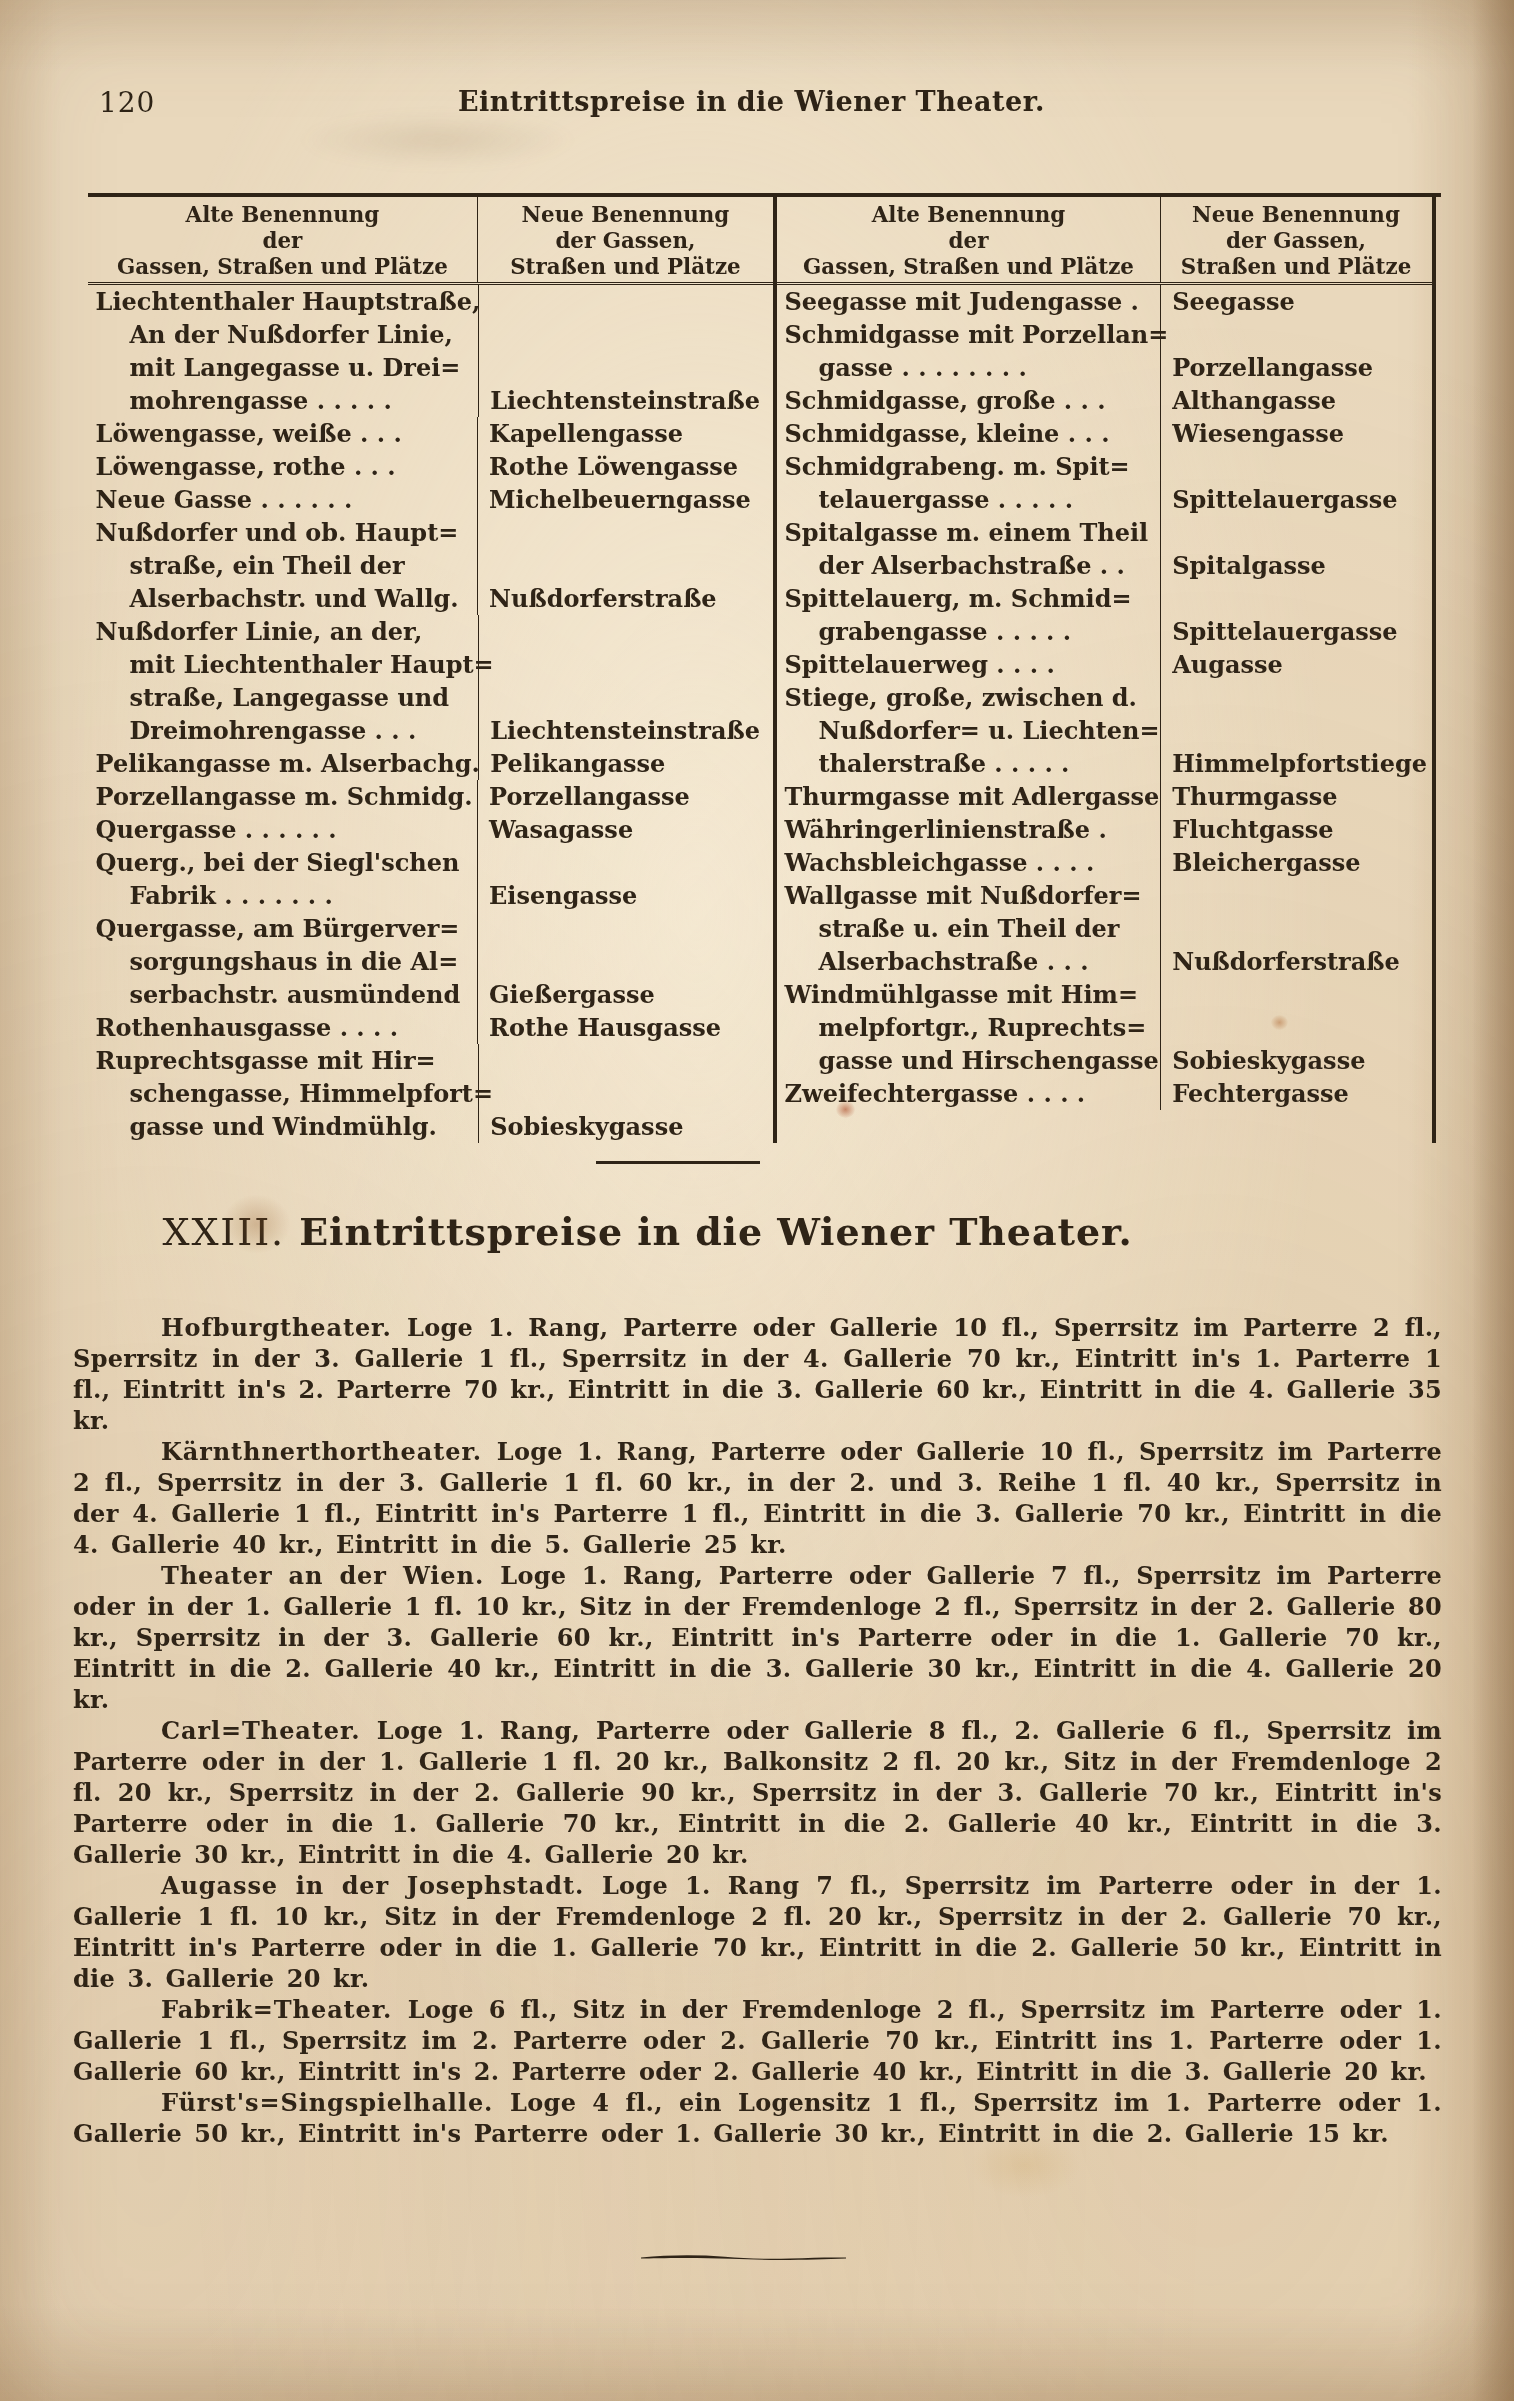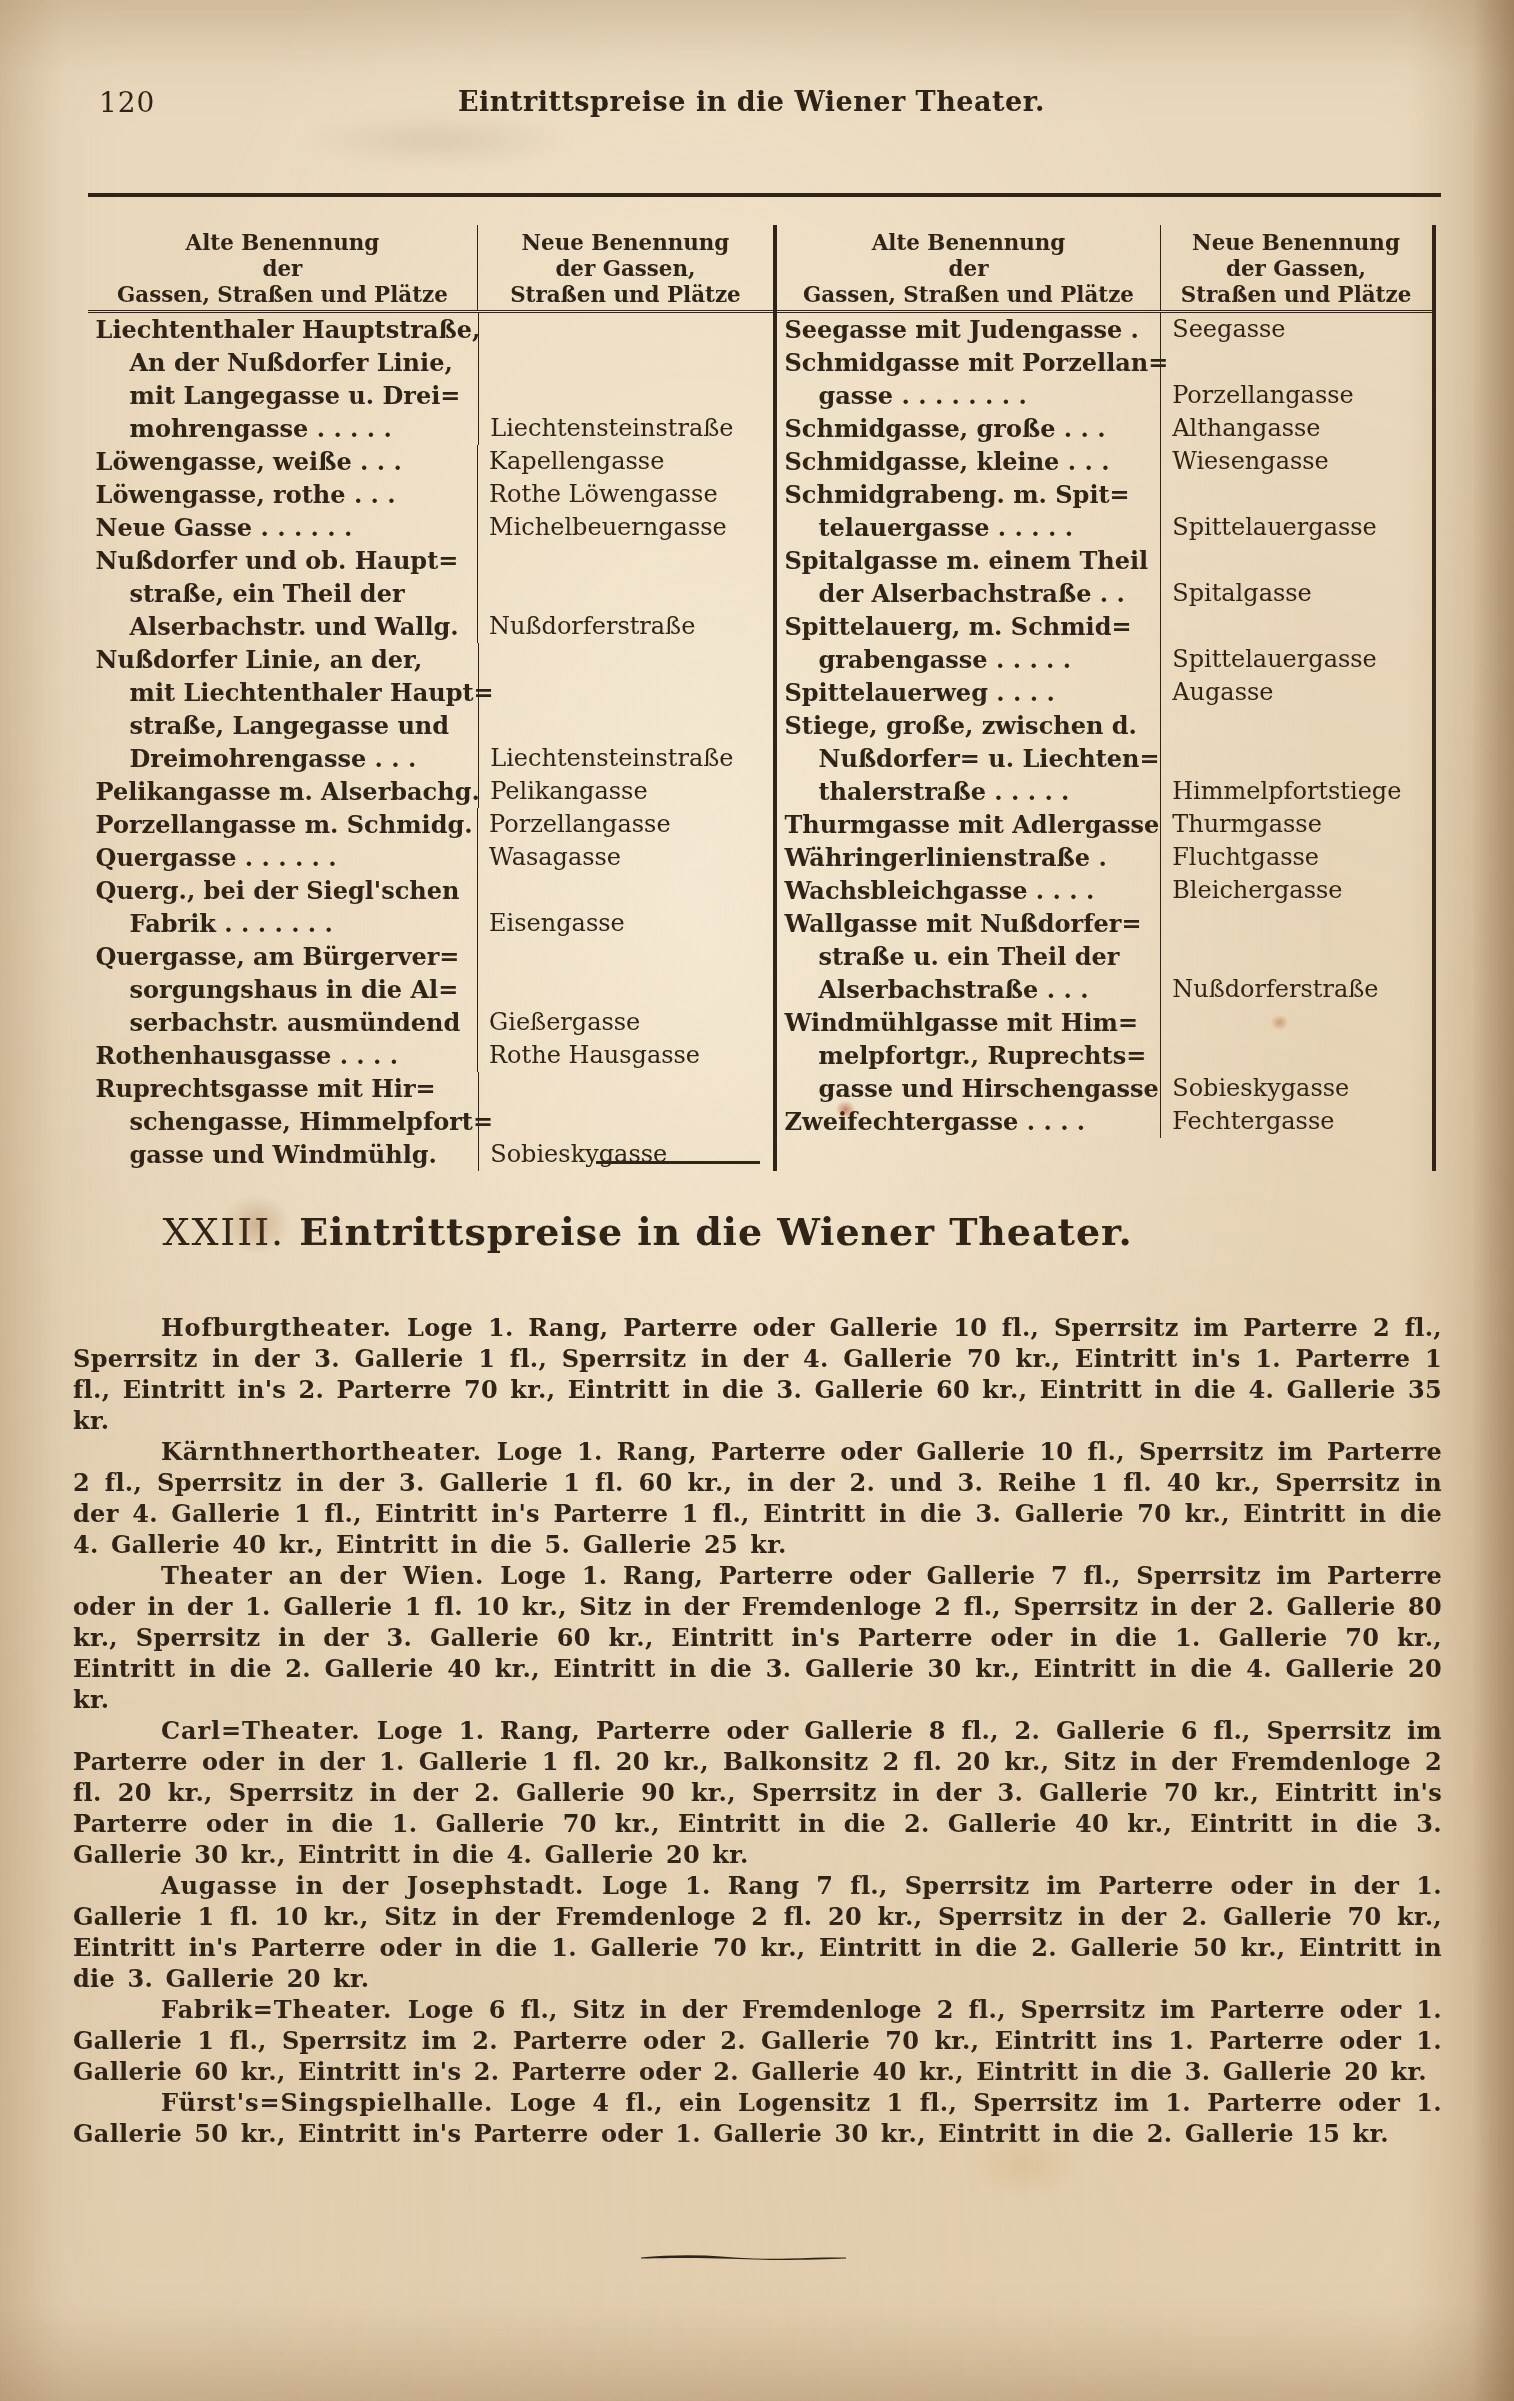--- a/index.html
+++ b/index.html
@@ -27,35 +27,35 @@
   }
   .edge-right{position:absolute;top:0;right:0;width:43px;height:100%;
     background:linear-gradient(to right, rgba(120,85,50,0), rgba(120,85,50,.38));}
   
   .running-head{position:absolute;left:0;top:86px;width:100%;height:37px;}
   .pageno{position:absolute;left:99px;top:0;font-size:28px;letter-spacing:0.9px;}
   .runtitle{position:absolute;left:458px;top:0;font-size:27px;font-weight:700;letter-spacing:0.5px;}
   
   .street-table{position:absolute;left:88px;top:193px;width:1353px;display:flex;
     border-top:4.7px solid var(--ink);}
-  .half{box-sizing:border-box;margin-top:28px;}
+  .half{box-sizing:border-box;}
   .half.left{width:689px;border-right:4.7px solid var(--ink);}
   .half.right{width:659px;border-right:4.7px solid var(--ink);}
   .thead{display:flex;border-bottom:3.7px double var(--ink);}
   .th{box-sizing:border-box;text-align:center;font-size:21.4px;line-height:26px;font-weight:700;
       padding:4.7px 0 2.8px;}
   .half.left  .th.old{width:391px;border-right:1.9px solid var(--ink);}
   .half.left  .th.new{width:296px;}
   .half.right .th.old{width:384px;border-right:1.9px solid var(--ink);}
   .half.right .th.new{width:270px;}
   .row{display:flex;}
   .cell-old{box-sizing:border-box;border-right:1.9px solid var(--ink);
     font-size:24px;line-height:33px;font-weight:700;padding-left:7.5px;}
   .cell-new{box-sizing:border-box;display:flex;align-items:flex-end;
-    font-size:24px;line-height:33px;font-weight:400;padding-left:11.2px;}
+    font-size:24px;line-height:33px;font-weight:700;padding-left:11.2px;}
   .half.left  .cell-old{width:391px;}
   .half.left  .cell-new{width:296px;}
   .half.right .cell-old{width:384px;}
   .half.right .cell-new{width:270px;}
   .line{white-space:nowrap;}
   .line.cont{padding-left:34px;}
   
   .divider{position:absolute;left:596px;top:1161px;width:164px;height:2.8px;background:var(--ink);}
   .section-heading{position:absolute;left:0;top:1209px;width:1295px;margin:0;
     text-align:center;font-size:38px;font-weight:700;letter-spacing:0.9px;}

